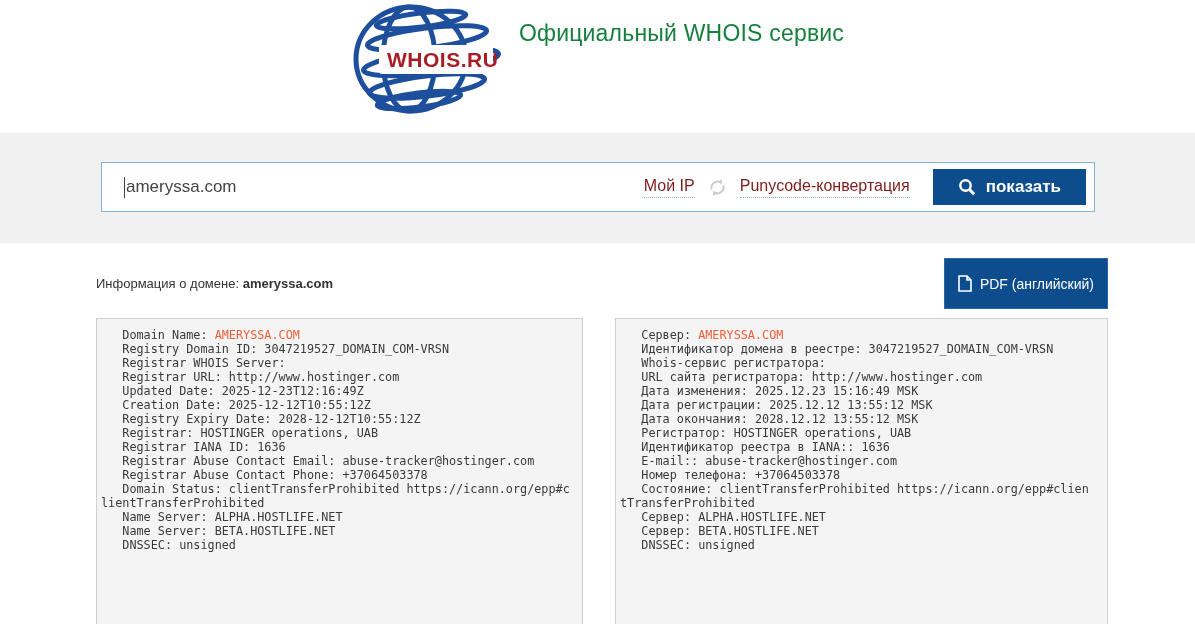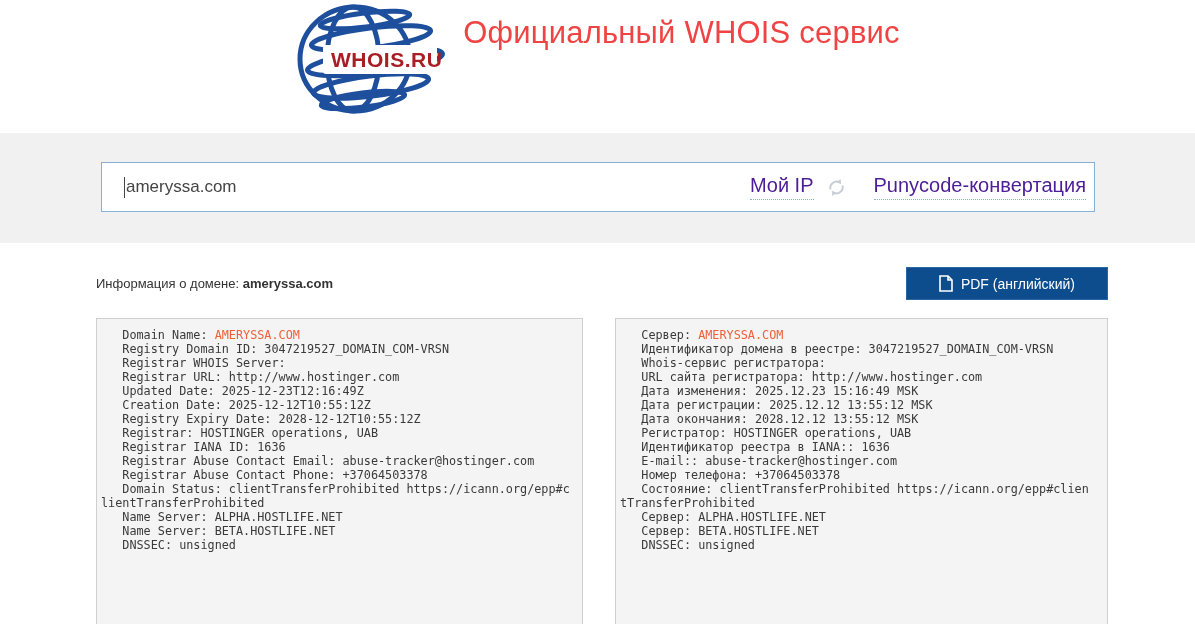--- a/index.html
+++ b/index.html
@@ -4,54 +4,54 @@
 <style>
   * { box-sizing: border-box; margin: 0; padding: 0; }
   html, body {
     width: 1195px; height: 624px; overflow: hidden;
     background: #ffffff;
     font-family: "Liberation Sans", sans-serif;
   }
   
   .site-header { height: 133px; background: #fff; display: flex; justify-content: center; }
   .brand { display: flex; align-items: flex-start; gap: 8px; padding-top: 4px; }
-  .brand-titles { padding-top: 10px; font-size: 31px; line-height: 38px; color: #ef4444; letter-spacing: 0.2px; }
+  .brand-titles { padding-top: 10px; font-size: 23px; line-height: 38px; color: #15803d; letter-spacing: 0.2px; }
   
   .search-band { height: 110px; background: #f1f1f1; padding-top: 29px; }
   .container { width: 1012px; margin-left: 96px; }
   .search-box {
     position: relative; margin-left: 5px; width: 994px; height: 50px;
     background: #fff; border: 1px solid #85b2d4;
     display: flex; align-items: center;
   }
   .caret { position: absolute; left: 22px; top: 14px; width: 1px; height: 21px; background: #444; }
   .search-input {
     flex: 1; height: 100%; border: none; outline: none; background: transparent;
     font-family: "Liberation Sans", sans-serif; font-size: 17px; color: #444; padding-left: 24px;
   }
   .search-right { display: flex; align-items: center; gap: 13px; padding-right: 8px; }
   .dlink {
-    color: #4c1d95; font-size: 20px; text-decoration: none; cursor: pointer;
-    border-bottom: 1px dotted #8ab0d8; padding-bottom: 2px; white-space: nowrap; margin-left: 15px;
+    color: #7f1d1d; font-size: 16px; text-decoration: none; cursor: pointer;
+    border-bottom: 1px dotted #8ab0d8; padding-bottom: 2px; white-space: nowrap;
   }
   .refresh-wrap { display: flex; align-items: center; }
   .show-btn {
     margin-left: 10px; height: 36px; padding: 0 25px;
     background: #0e4d8d; color: #fff; border: none; cursor: pointer;
     display: flex; align-items: center; gap: 10px;
     font-family: "Liberation Sans", sans-serif; font-size: 17px; font-weight: bold;
   }
   
   .main { margin-top: 24px; }
   .result-header { display: flex; justify-content: space-between; align-items: center; height: 33px; }
   .result-heading { font-size: 13px; font-weight: normal; color: #333; }
   .result-heading b { font-weight: bold; }
   .pdf-buttons { display: flex; gap: 10px; }
   .pdf-btn {
-    height: 33px; padding: 0 32px; background: #0e4d8d; border: 1px solid #2a67a5;
+    height: 51px; padding: 0 13px; background: #0e4d8d; border: 1px solid #2a67a5;
     color: #fff; cursor: pointer; display: flex; align-items: center; gap: 8px;
     font-family: "Liberation Sans", sans-serif; font-size: 14px;
   }
   .panels { display: flex; gap: 32px; margin-top: 18px; }
   .panel {
     background: #f4f4f4; border: 1px solid #cfcfcf;
     height: 345px; padding: 9px 4px 9px 4px;
   }
   .panel-en { width: 487px; }
   .panel-ru { width: 493px; }
@@ -97,20 +97,27 @@
           <svg width="19" height="19" viewBox="0 0 19 19">
             <g fill="none" stroke="#c7cdd4" stroke-width="2">
               <path d="M3.5 11.5 A6.3 6.3 0 0 1 12.6 4.4"></path>
               <path d="M15.5 7.5 A6.3 6.3 0 0 1 6.4 14.6"></path>
             </g>
             <path d="M13.6 1.0 L14.2 6.2 L9.6 4.2 Z" fill="#c7cdd4"></path>
             <path d="M5.4 18.0 L4.8 12.8 L9.4 14.8 Z" fill="#c7cdd4"></path>
           </svg>
         </span>
         <a class="dlink">Punycode-конвертация</a>
+        <button class="show-btn">
+          <svg width="18" height="18" viewBox="0 0 18 18">
+            <circle cx="7.5" cy="7.5" r="5.2" fill="none" stroke="#ffffff" stroke-width="2.4"></circle>
+            <line x1="11.6" y1="11.6" x2="16.2" y2="16.2" stroke="#ffffff" stroke-width="3"></line>
+          </svg>
+          <span>показать</span>
+        </button>
       </div>
     </div>
   </div>
 </section>
 
 <main class="main container">
   <div class="result-header">
     <h2 class="result-heading"><span>Информация о домене: </span><b>ameryssa.com</b></h2>
     <div class="pdf-buttons">
       <button class="pdf-btn">

